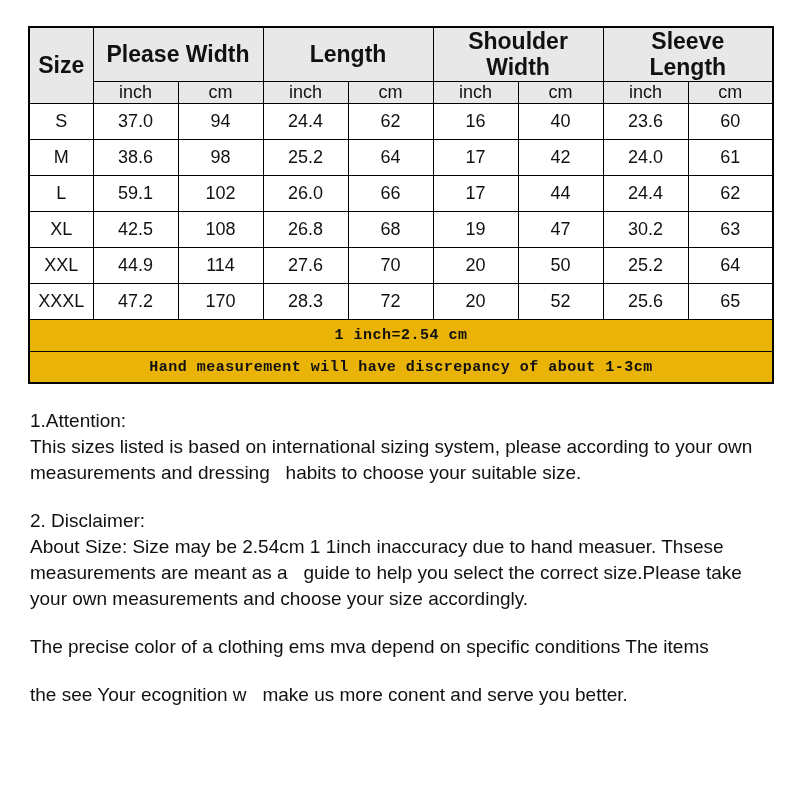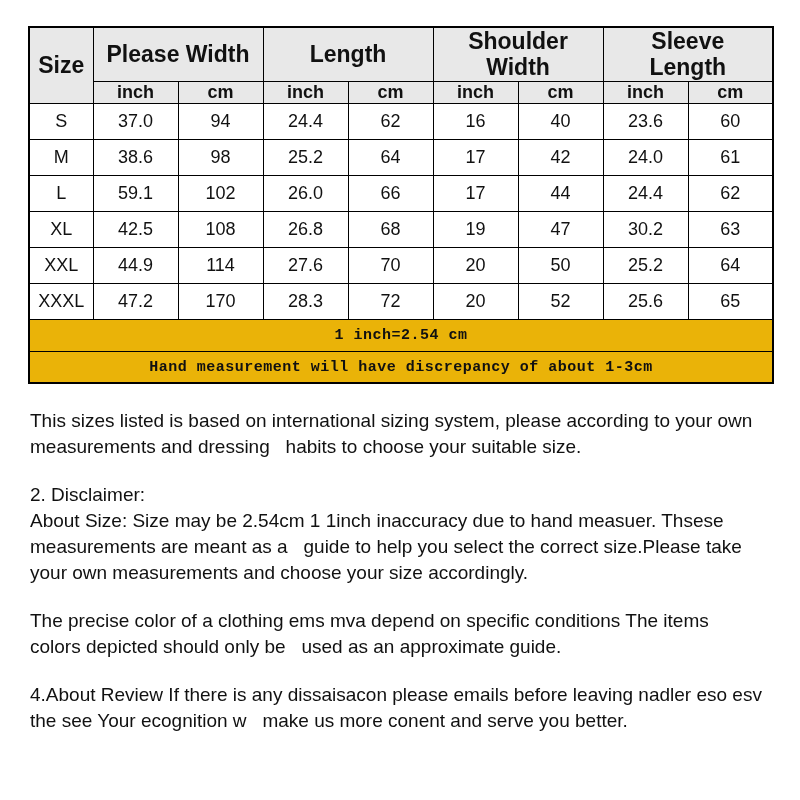--- a/index.html
+++ b/index.html
@@ -29,21 +29,21 @@
     background: #e8e8e8;
     font-size: 23px;
     font-weight: bold;
     height: 50px;
     line-height: 1.15;
   }
   th .wrap2 { display: inline-block; width: 112px; }
   tr.hdr-units th {
     background: #e8e8e8;
     font-size: 18px;
-    font-weight: bold;
+    font-weight: normal;
     height: 18px;
   }
   tr.data-row td {
     font-size: 18px;
     height: 36px;
     background: #ffffff;
   }
   tr.foot-row td {
     font-family: "Liberation Mono", monospace;
     font-weight: bold;
@@ -174,36 +174,35 @@
       </tr>
       <tr class="foot-row">
         <td colspan="9">Hand measurement will have discrepancy of about 1-3cm</td>
       </tr>
     </tbody>
   </table>
 
   <div class="notes">
 
     <div class="note-block">
+      <div class="note-line">1.Attention:</div>
       <div class="note-line">This sizes listed is based on international sizing system, please according to your own</div>
       <div class="note-line">measurements and dressing   habits to choose your suitable size.</div>
     </div>
 
     <div class="note-block">
       <div class="note-line">2. Disclaimer:</div>
       <div class="note-line">About Size: Size may be 2.54cm 1 1inch inaccuracy due to hand measuer. Thsese</div>
       <div class="note-line">measurements are meant as a   guide to help you select the correct size.Please take</div>
       <div class="note-line">your own measurements and choose your size accordingly.</div>
     </div>
 
     <div class="note-block">
       <div class="note-line">The precise color of a clothing ems mva depend on specific conditions The items</div>
-      <div class="note-line">colors depicted should only be   used as an approximate guide.</div>
-    </div>
-
-    <div class="note-block">
-      <div class="note-line">4.About Review If there is any dissaisacon please emails before leaving nadler eso esv</div>
+    </div>
+
+    <div class="note-block">
       <div class="note-line">the see Your ecognition w   make us more conent and serve you better.</div>
     </div>
 
   </div>
 
 </div>
 
 </body></html>

